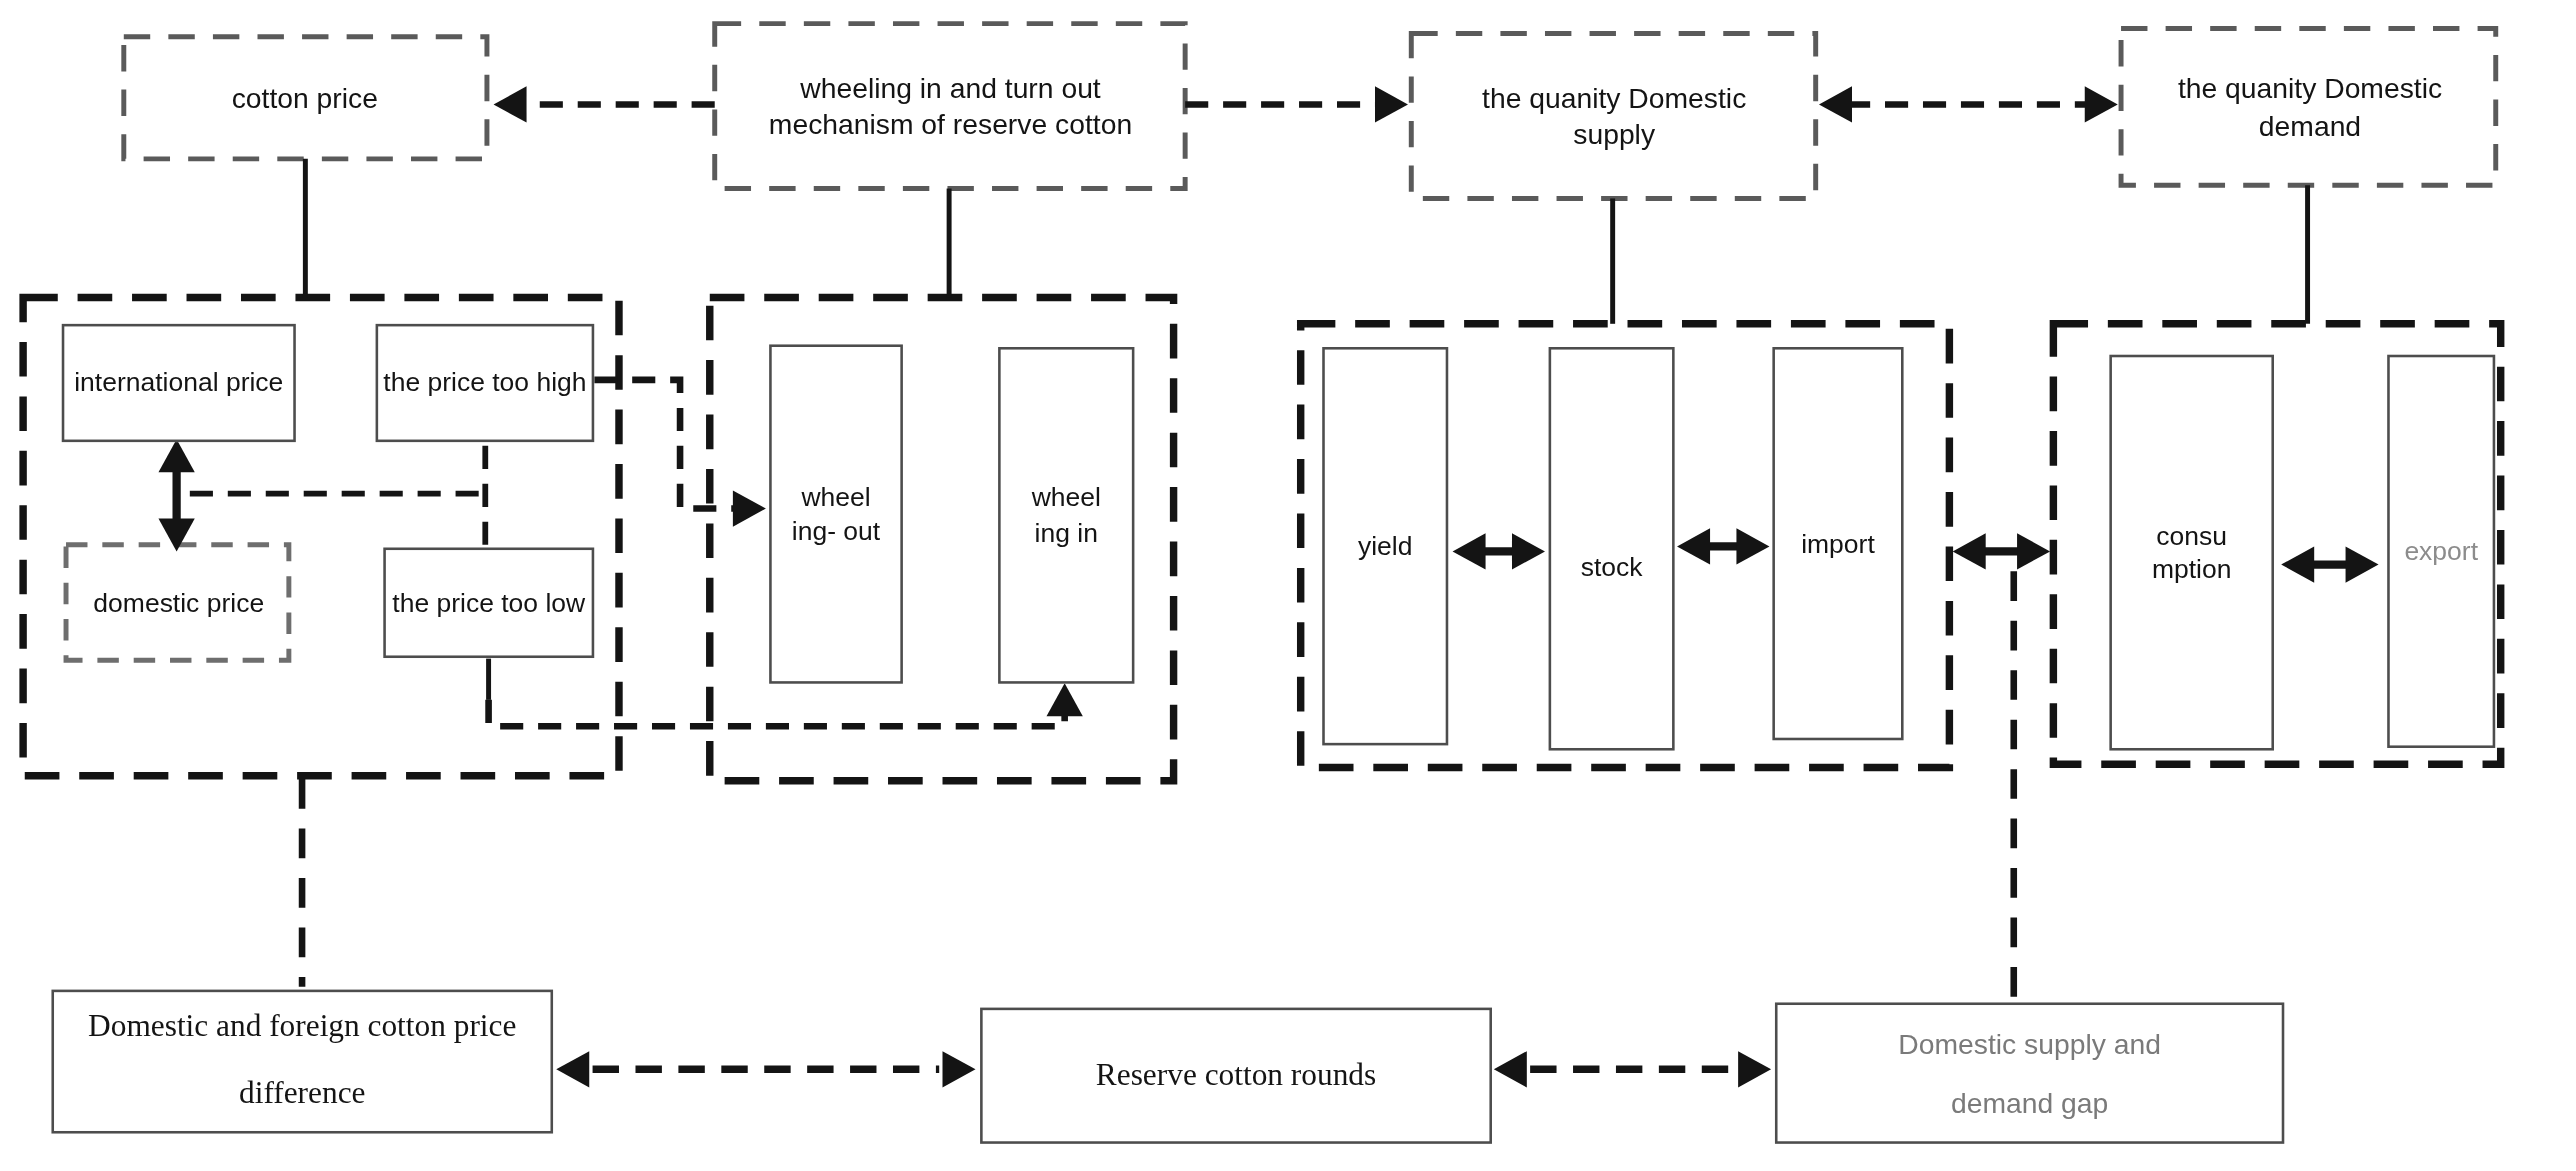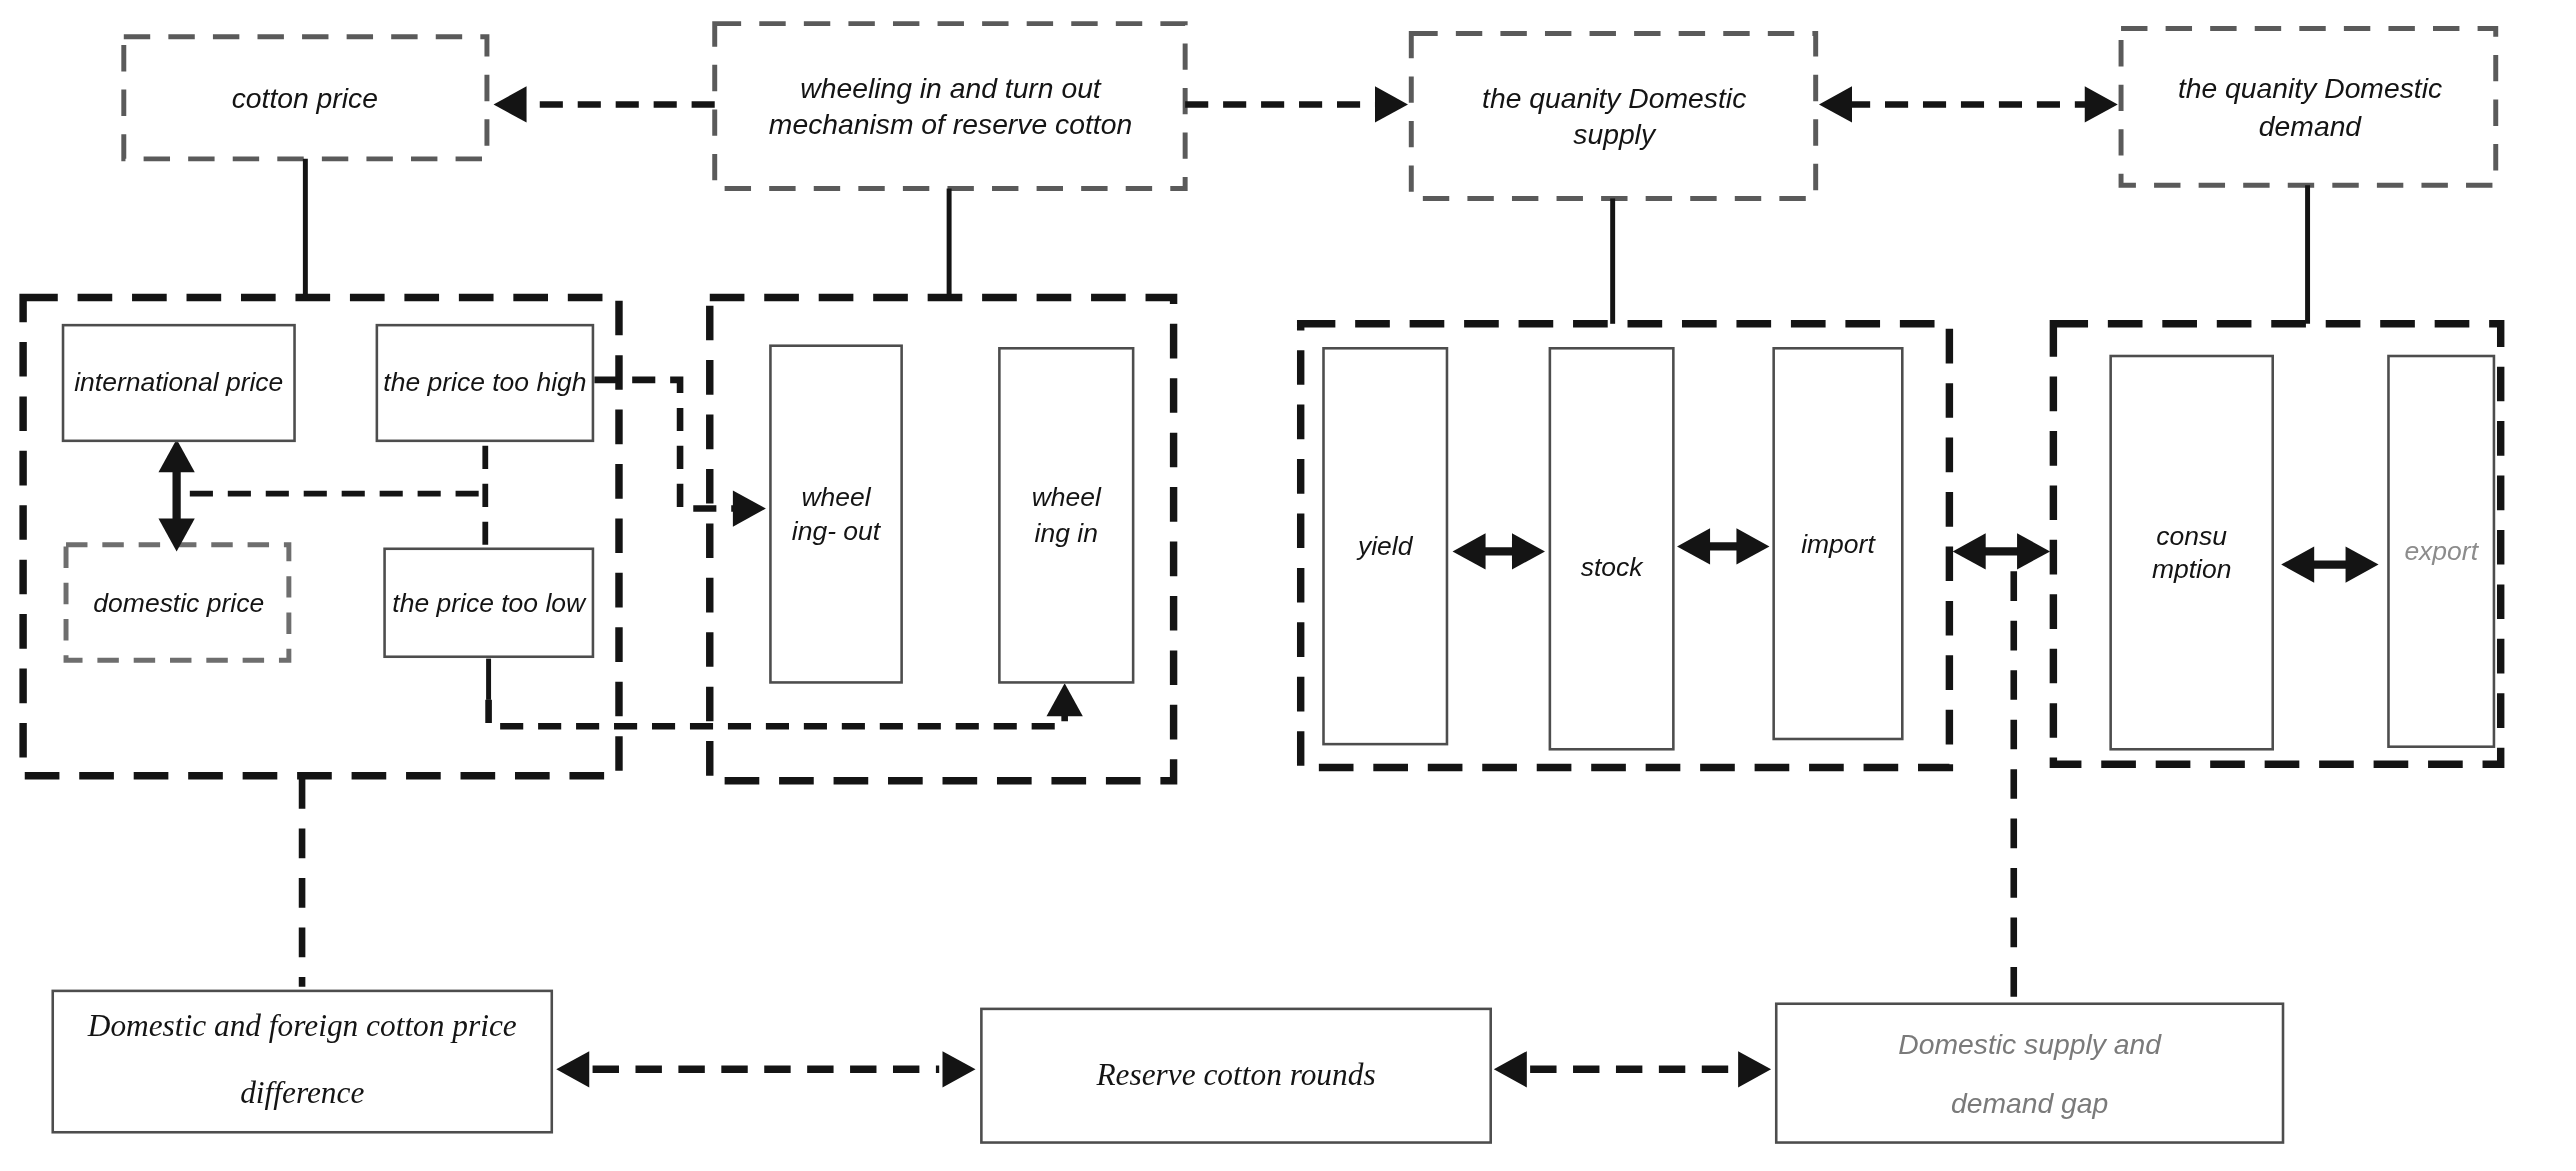--- a/index.html
+++ b/index.html
@@ -1,16 +1,16 @@
 <!DOCTYPE html>
 <html style="font-size:10.3px"><head>
 <meta charset="utf-8">
 <style>
   html,body{margin:0;padding:0;background:#fff;}
-  .viewport{position:relative;width:2576px;height:1171px;background:#ffffff;overflow:hidden;font-style:italic;}
+  .viewport{position:relative;width:2576px;height:1171px;background:#ffffff;overflow:hidden;}
   .stage{position:absolute;left:0;top:0;width:1001px;height:456px;
          transform:scale(2.5724,2.5704);transform-origin:0 0;}
   .layer{position:absolute;left:0;top:0;}
   .node{position:absolute;display:flex;align-items:center;justify-content:center;
         text-align:center;font-family:"Liberation Sans",sans-serif;color:#141414;
         box-sizing:border-box;line-height:1.3;}
   .solid{border:1.9px solid #4d4d4d;background:#ffffff;}
   .top-label{font-size:11px;}
   .inner-label{font-size:10.3px;}
   .serif{font-family:"Liberation Serif",serif;font-size:12.2px;line-height:2.1;}

